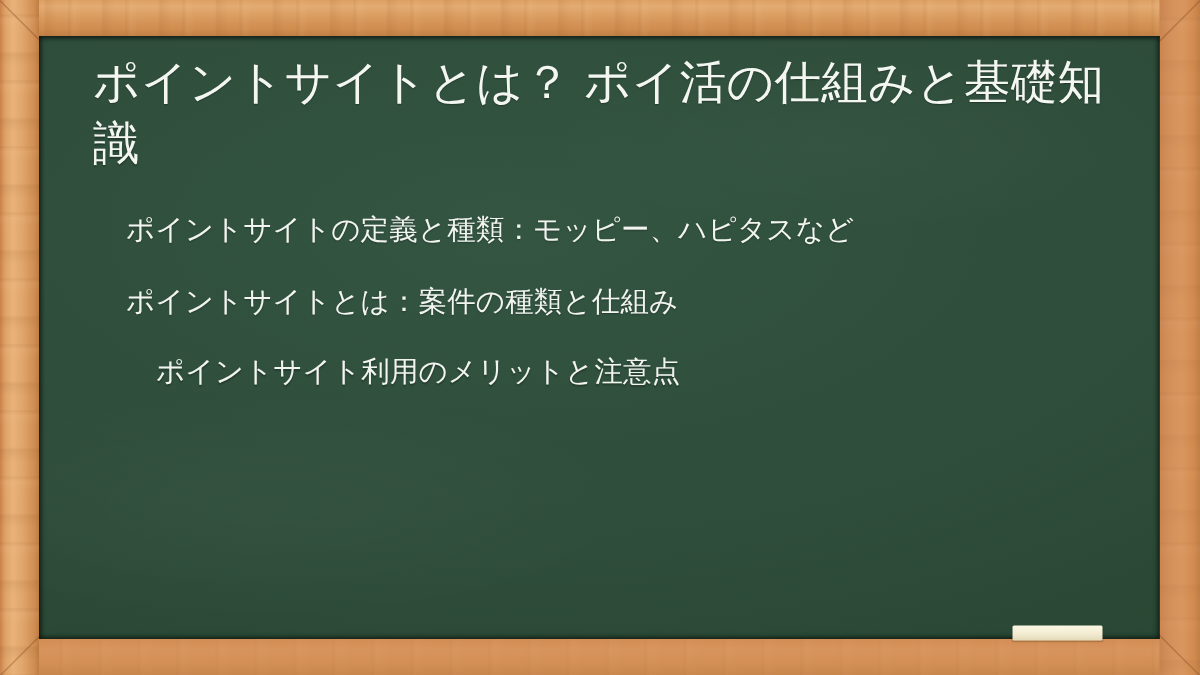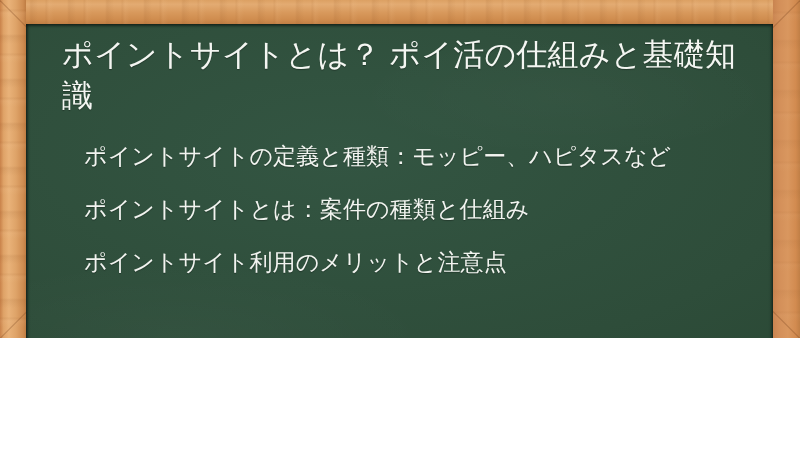--- a/index.html
+++ b/index.html
@@ -11,21 +11,21 @@
     width: 800px;
     height: 450px;
     overflow: hidden;
     font-family: "Liberation Sans", "DejaVu Sans", sans-serif;
   }
 
   
   #chalkboard-frame {
     position: relative;
     width: 800px;
-    height: 338px;
+    height: 450px;
     box-sizing: border-box;
     background: #ec4899;
     overflow: hidden;
   }
 
   
   .wood {
     position: absolute;
     overflow: hidden;
   }
@@ -185,28 +185,28 @@
 
   #board-list {
     list-style: none;
     margin: 24px 0 0 0;
     padding: 0 0 0 24px;
   }
   .board-list-item {
     color: #f2f4f0;
     font-family: "Liberation Sans", "DejaVu Sans", sans-serif;
     font-weight: 400;
-    font-size: 23px;
+    font-size: 19px;
     line-height: 1.43;
     letter-spacing: .1px;
     margin-bottom: 20px;
     max-width: 640px;
     text-shadow: 0 1px 1px rgba(0,0,0,.28);
   }
-  .board-list-item:last-child { margin-bottom: 0; }
+  .board-list-item:last-child { margin-bottom: 0; margin-left: 20px; }
 
   
   #chalk-stick {
     position: absolute;
     left: 675px;
     top: 417px;
     width: 60px;
     height: 10px;
     border-radius: 1px;
     background: linear-gradient(to bottom, #fbf7e4 0%, #f3ecd2 55%, #e2d9b8 100%);

